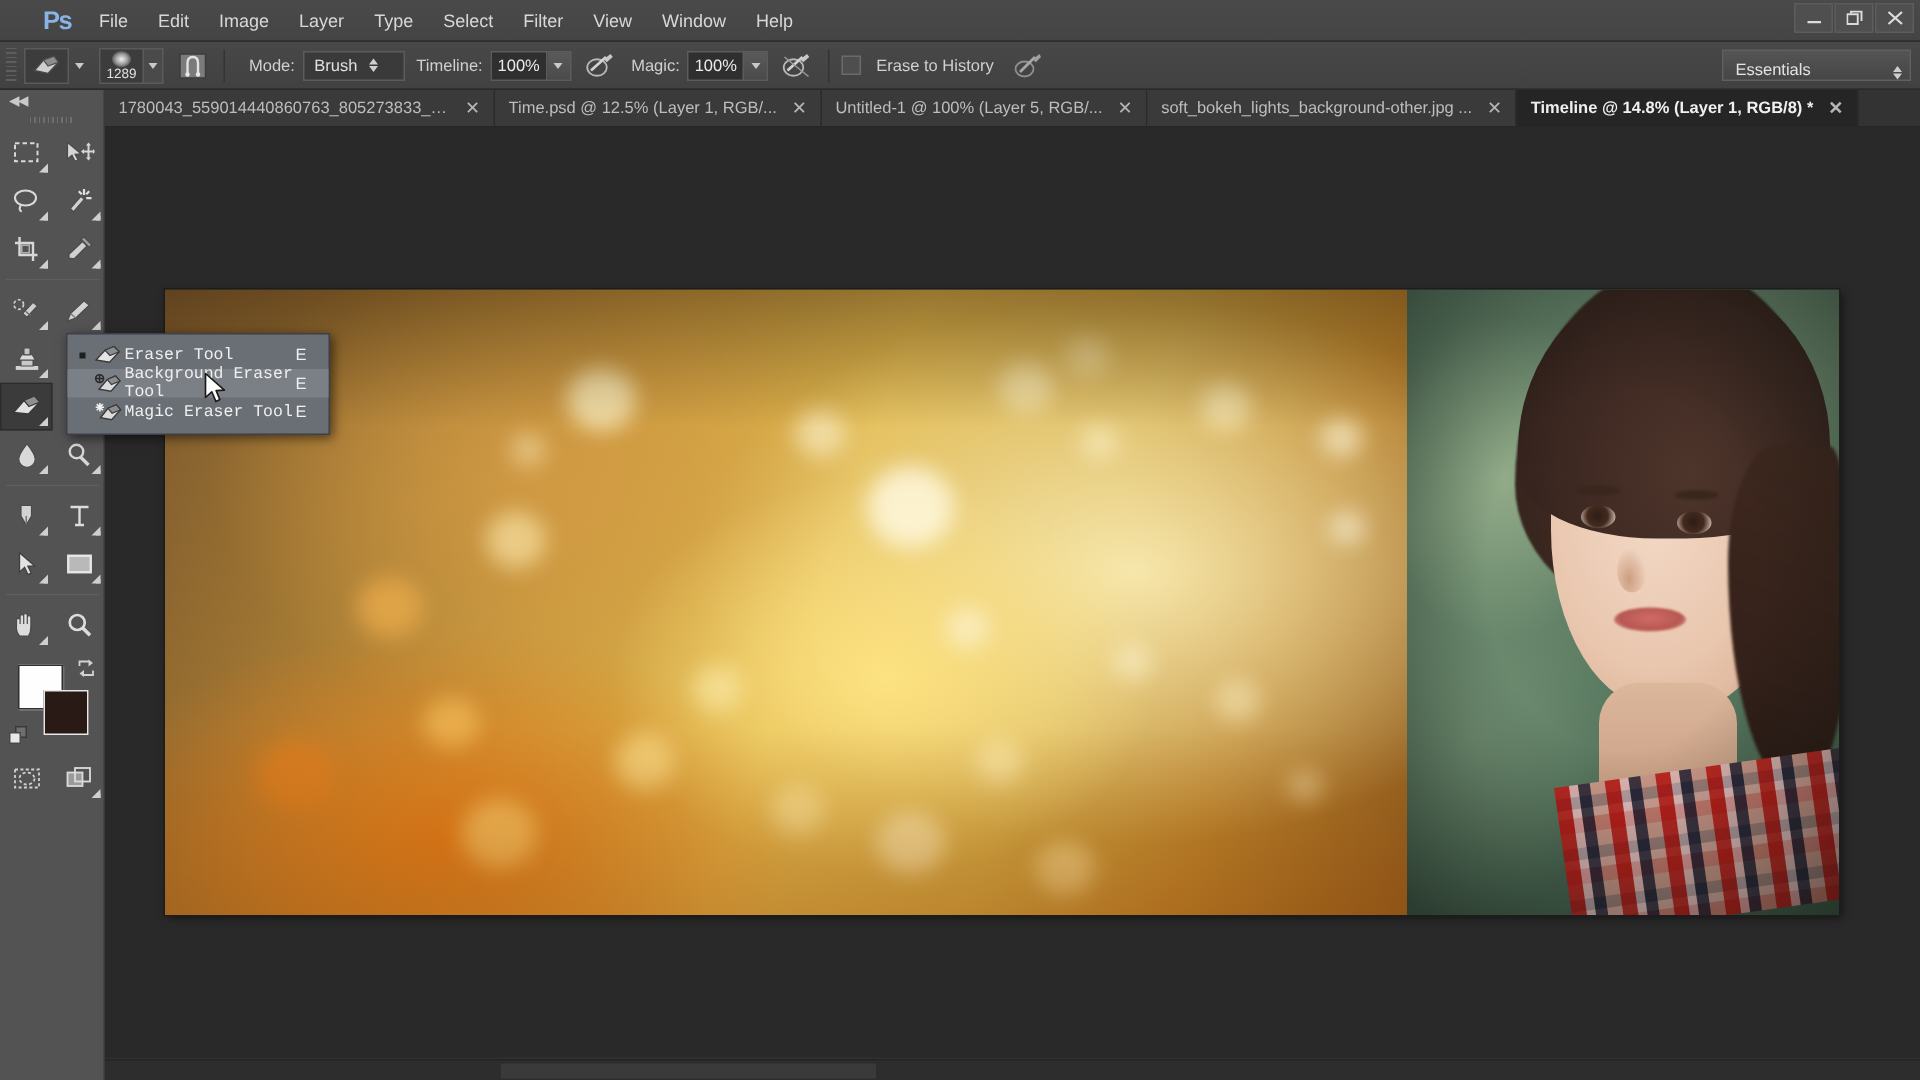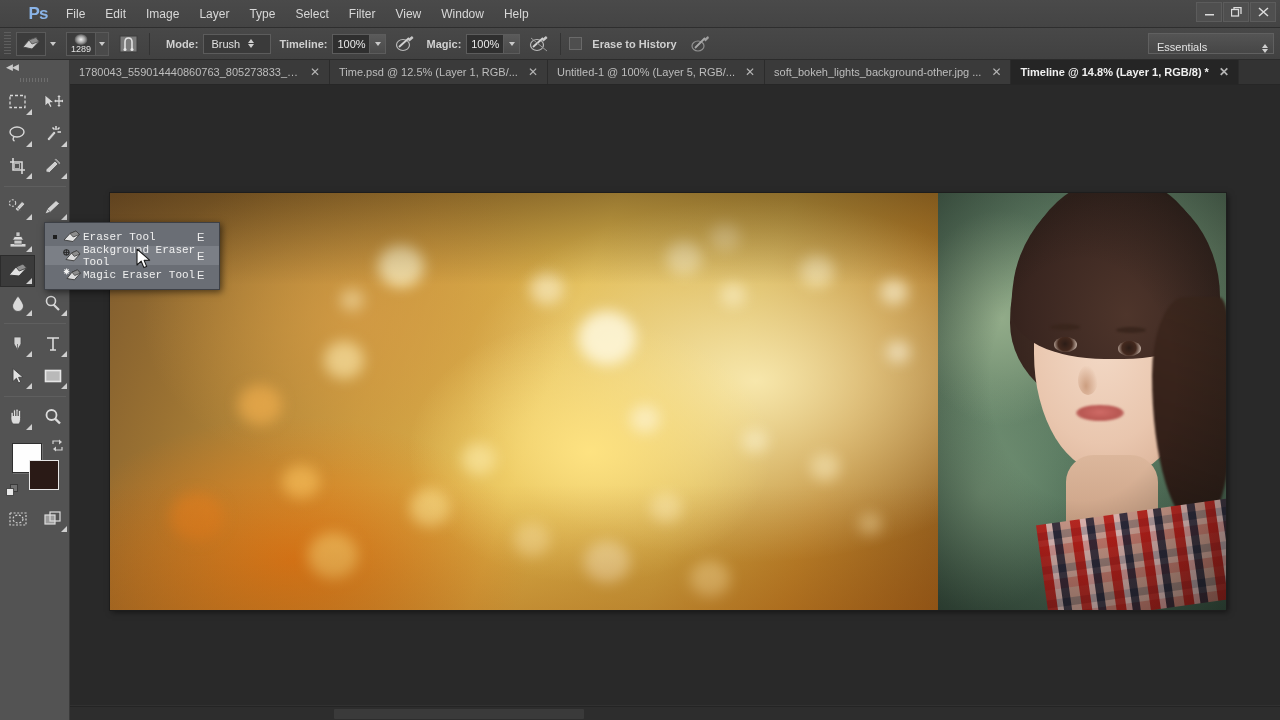--- a/index.html
+++ b/index.html
@@ -37,21 +37,21 @@
 
   
   .optionsbar {
     position:absolute; left:0; top:28px; width:1280px; height:32px;
     background:linear-gradient(#484848,#414141);
     border-bottom:1px solid #2b2b2b;
     display:flex; align-items:center; padding-left:4px;
   }
   .grip { width:7px; height:24px; margin-right:5px;
     background:repeating-linear-gradient(#5e5e5e 0 1px, transparent 1px 3px); }
-  .opt-label { color:#d0d0d0; font-size:11px; margin:0 5px 0 8px; white-space:nowrap;font-weight:bold; }
+  .opt-label { color:#d0d0d0; font-size:11px; margin:0 5px 0 8px; white-space:nowrap; }
   .tool-preview {
     width:30px; height:24px; background:#3c3c3c; border:1px solid #5a5a5a;
     display:flex; align-items:center; justify-content:center; position:relative;
   }
   .tri-down { width:0;height:0;border-left:3.5px solid transparent;border-right:3.5px solid transparent;
     border-top:4px solid #c9c9c9; margin-left:4px; }
   .brush-box {
     height:24px; background:#3c3c3c; border:1px solid #5a5a5a; display:flex;
     align-items:flex-end; justify-content:center; position:relative; width:30px;
     margin-left:10px;

